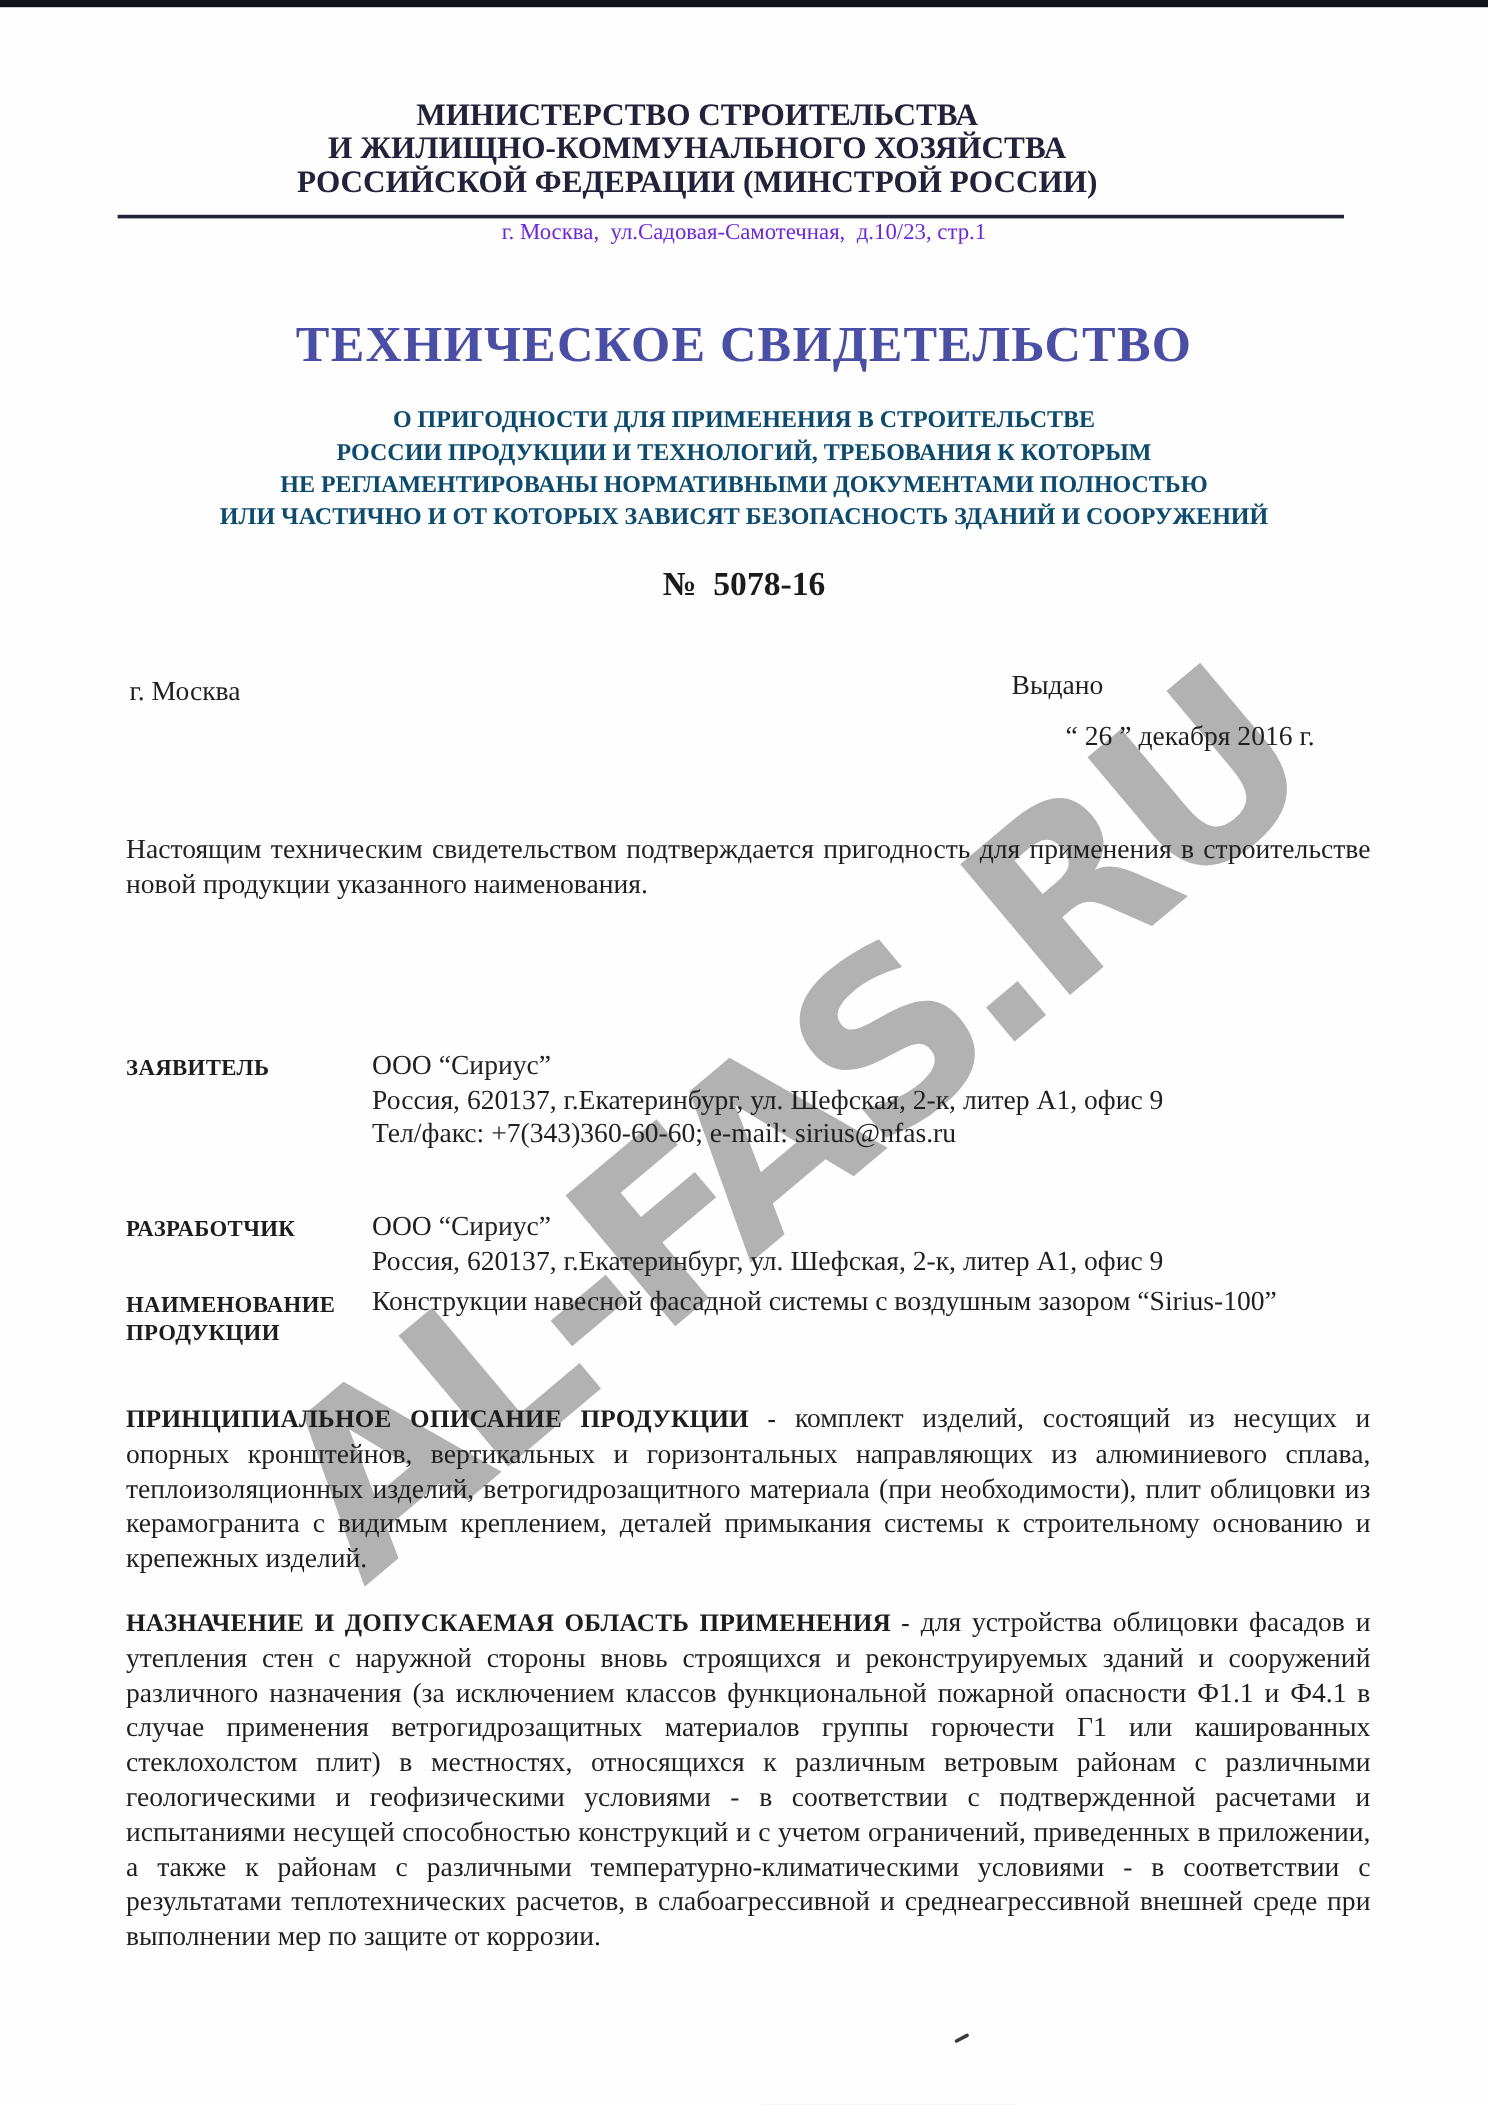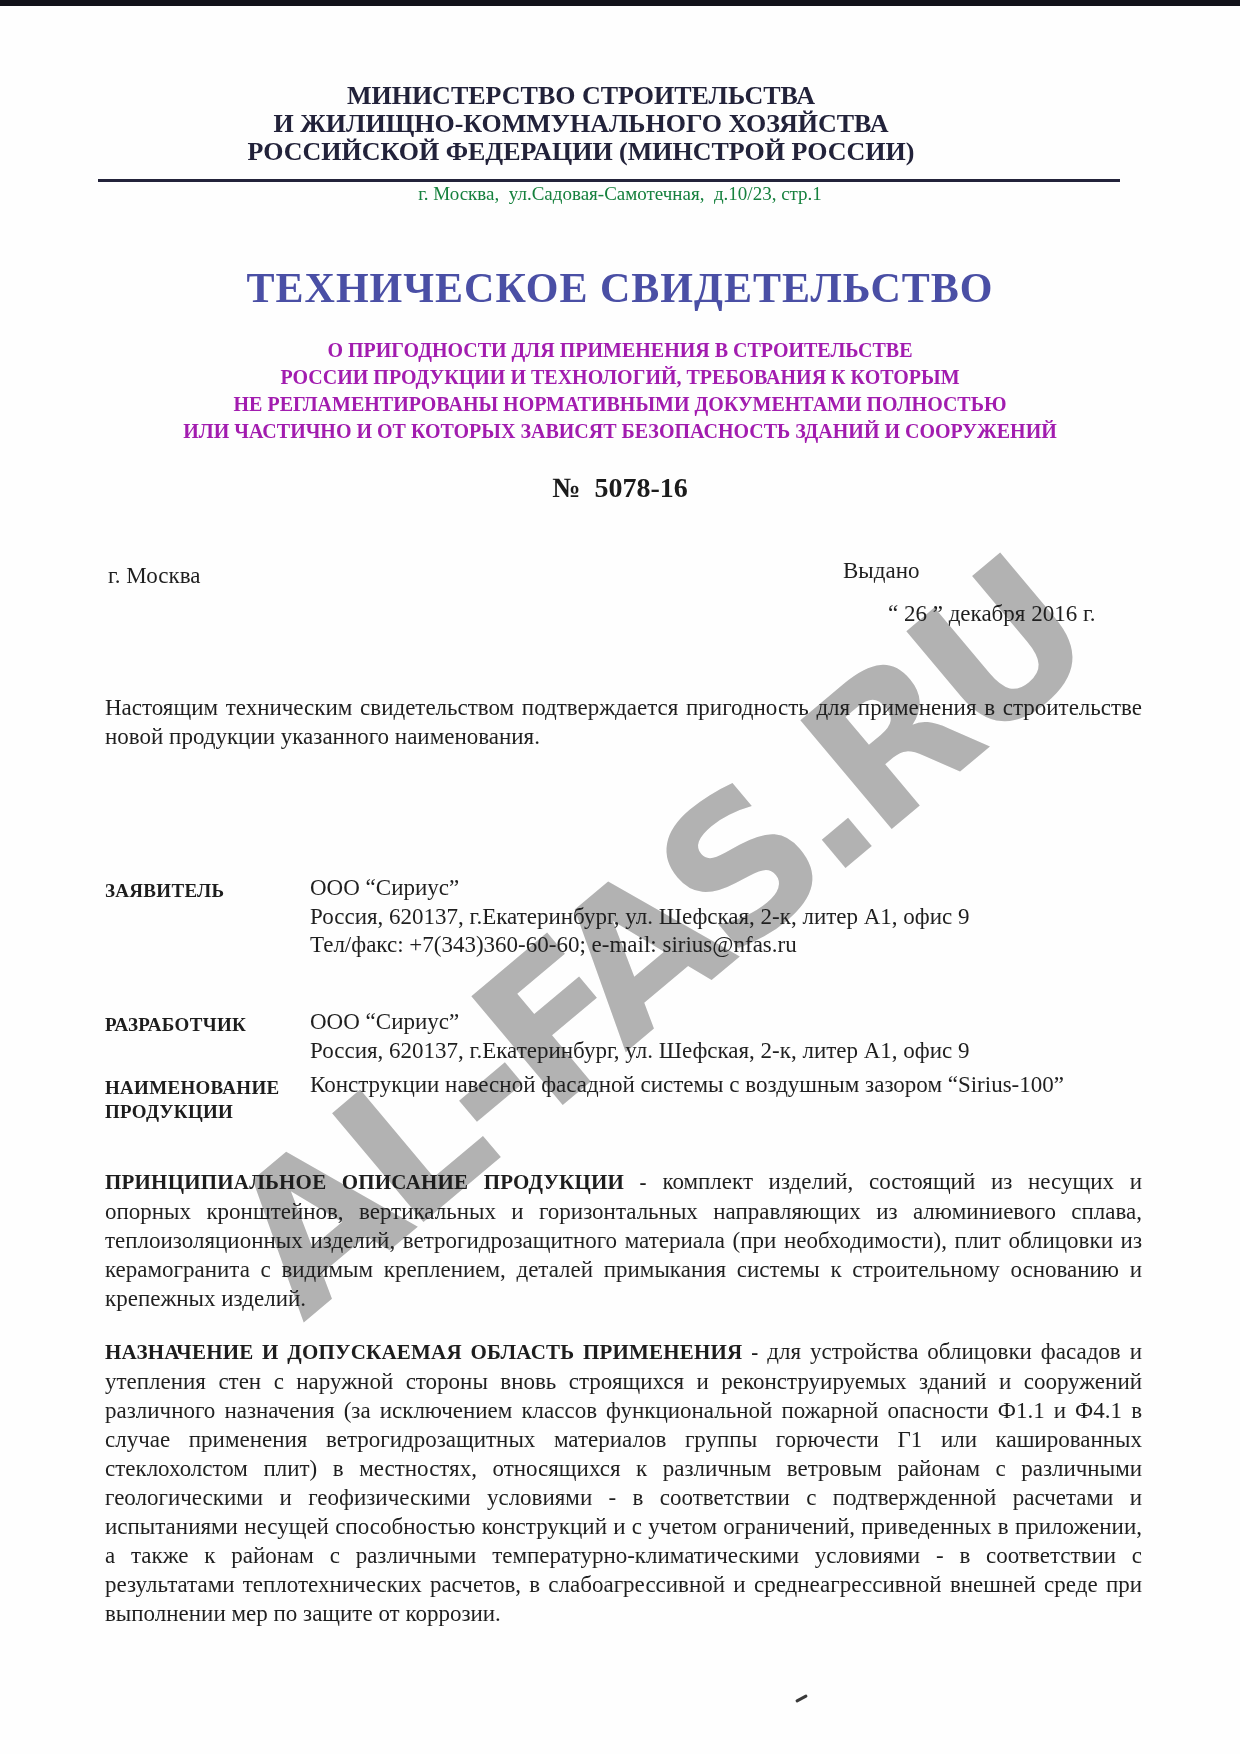--- a/index.html
+++ b/index.html
@@ -61,41 +61,41 @@
     left: 98px; top: 179px;
     width: 1022px; height: 3px;
     background: #23233a;
   }
   .address {
     position: absolute;
     left: 0; top: 183px;
     width: 1240px;
     text-align: center;
     font-size: 19px;
-    color: #15803d;
+    color: #6d28d9;
   }
   .doc-title {
     position: absolute;
     left: 0; top: 264px;
     width: 1240px;
     text-align: center;
     font-weight: bold;
     font-size: 42px;
     color: #4a4fa5;
     letter-spacing: 1px;
   }
   .subtitle {
     position: absolute;
     left: 0; top: 337px;
     width: 1240px;
     text-align: center;
     font-weight: bold;
     font-size: 20px;
     line-height: 27px;
-    color: #a21caf;
+    color: #0c4a6e;
   }
   .cert-number {
     position: absolute;
     left: 0; top: 472px;
     width: 1240px;
     text-align: center;
     font-weight: bold;
     font-size: 28px;
     color: #1b1b1b;
   }

